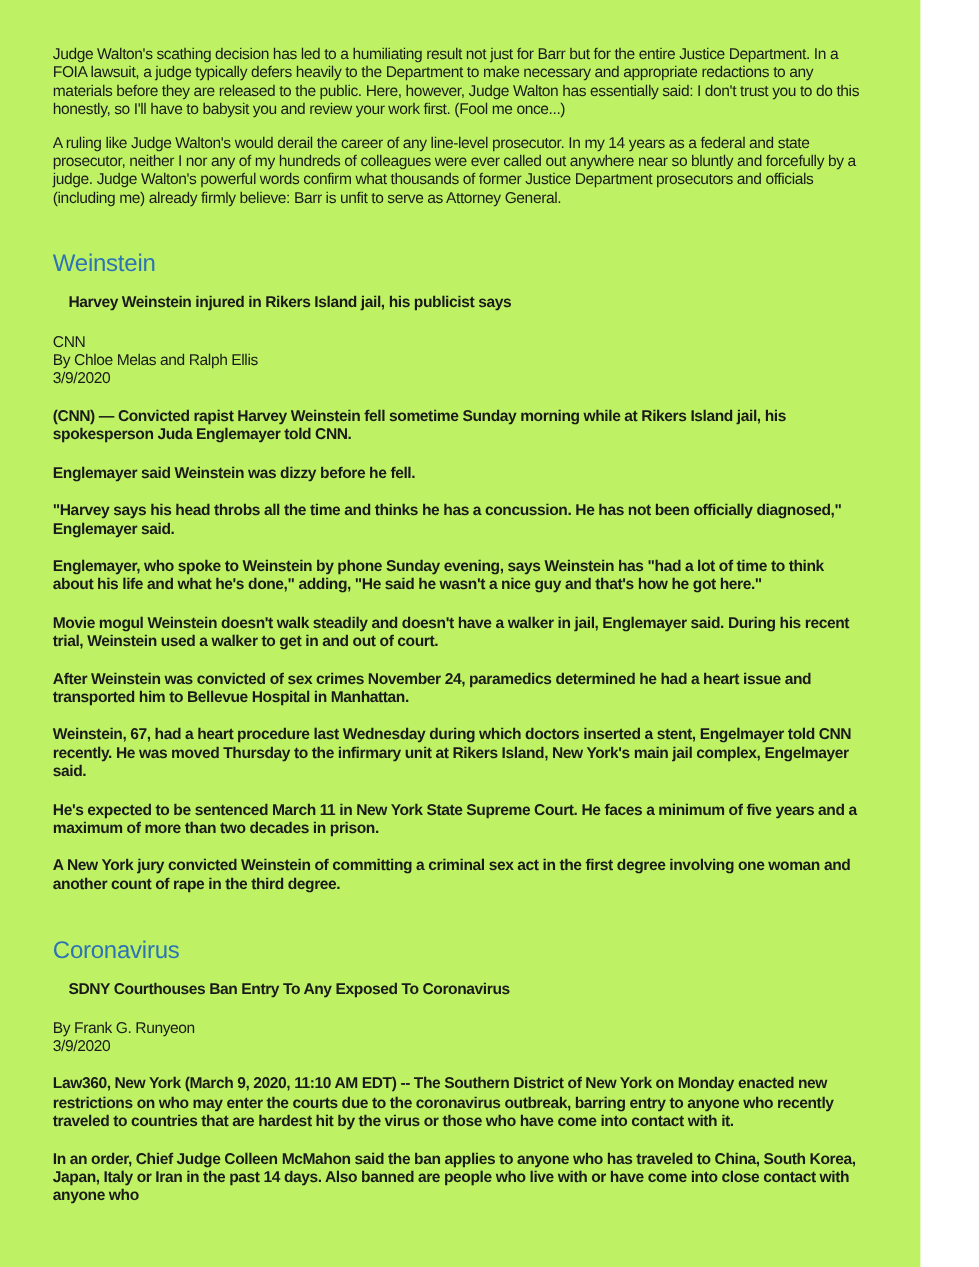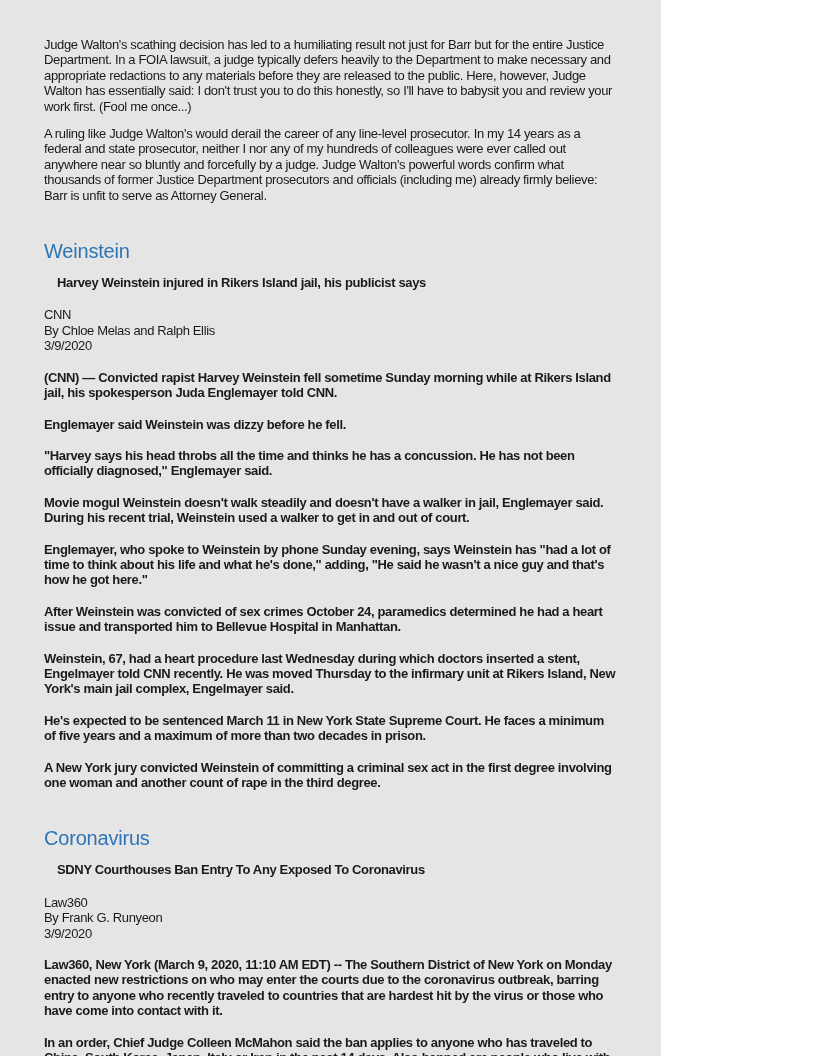--- a/index.html
+++ b/index.html
@@ -5,23 +5,23 @@
   * { margin: 0; padding: 0; box-sizing: border-box; }
   html, body { background: #ffffff; }
   body {
     width: 816px;
     height: 1056px;
     font-family: "Liberation Sans", sans-serif;
     color: #1a1a1a;
     overflow: hidden;
   }
   .page {
-    width: 661px;
+    width: 767px;
     height: 1056px;
-    background: #e5e5e5;
+    background: #bef264;
     padding: 37px 44px 0 44px;
     overflow: hidden;
   }
   .body-text {
     font-size: 13px;
     line-height: 15.4px;
     letter-spacing: -0.35px;
   }
   p.intro-para { margin: 0 0 12px 0; }
   h2.section-heading {
@@ -52,33 +52,32 @@
     <h2 class="section-heading">Weinstein</h2>
     <p class="body-text headline">Harvey Weinstein injured in Rikers Island jail, his publicist says</p>
     <div class="body-text byline">
       <div>CNN</div>
       <div>By Chloe Melas and Ralph Ellis</div>
       <div>3/9/2020</div>
     </div>
     <p class="body-text article-para">(CNN) — Convicted rapist Harvey Weinstein fell sometime Sunday morning while at Rikers Island jail, his spokesperson Juda Englemayer told CNN.</p>
     <p class="body-text article-para">Englemayer said Weinstein was dizzy before he fell.</p>
     <p class="body-text article-para">"Harvey says his head throbs all the time and thinks he has a concussion. He has not been officially diagnosed," Englemayer said.</p>
+    <p class="body-text article-para">Englemayer, who spoke to Weinstein by phone Sunday evening, says Weinstein has "had a lot of time to think about his life and what he's done," adding, "He said he wasn't a nice guy and that's how he got here."</p>
     <p class="body-text article-para">Movie mogul Weinstein doesn't walk steadily and doesn't have a walker in jail, Englemayer said. During his recent trial, Weinstein used a walker to get in and out of court.</p>
-    <p class="body-text article-para">Englemayer, who spoke to Weinstein by phone Sunday evening, says Weinstein has "had a lot of time to think about his life and what he's done," adding, "He said he wasn't a nice guy and that's how he got here."</p>
-    <p class="body-text article-para">After Weinstein was convicted of sex crimes October 24, paramedics determined he had a heart issue and transported him to Bellevue Hospital in Manhattan.</p>
+    <p class="body-text article-para">After Weinstein was convicted of sex crimes November 24, paramedics determined he had a heart issue and transported him to Bellevue Hospital in Manhattan.</p>
     <p class="body-text article-para">Weinstein, 67, had a heart procedure last Wednesday during which doctors inserted a stent, Engelmayer told CNN recently. He was moved Thursday to the infirmary unit at Rikers Island, New York's main jail complex, Engelmayer said.</p>
     <p class="body-text article-para">He's expected to be sentenced March 11 in New York State Supreme Court. He faces a minimum of five years and a maximum of more than two decades in prison.</p>
     <p class="body-text article-para">A New York jury convicted Weinstein of committing a criminal sex act in the first degree involving one woman and another count of rape in the third degree.</p>
   </section>
 
   <section>
     <h2 class="section-heading">Coronavirus</h2>
     <p class="body-text headline">SDNY Courthouses Ban Entry To Any Exposed To Coronavirus</p>
     <div class="body-text byline">
-      <div>Law360</div>
       <div>By Frank G. Runyeon</div>
       <div>3/9/2020</div>
     </div>
     <p class="body-text article-para">Law360, New York (March 9, 2020, 11:10 AM EDT) -- The Southern District of New York on Monday enacted new restrictions on who may enter the courts due to the coronavirus outbreak, barring entry to anyone who recently traveled to countries that are hardest hit by the virus or those who have come into contact with it.</p>
     <p class="body-text article-para">In an order, Chief Judge Colleen McMahon said the ban applies to anyone who has traveled to China, South Korea, Japan, Italy or Iran in the past 14 days. Also banned are people who live with or have come into close contact with anyone who</p>
   </section>
 
 </div>
 
 </body></html>

